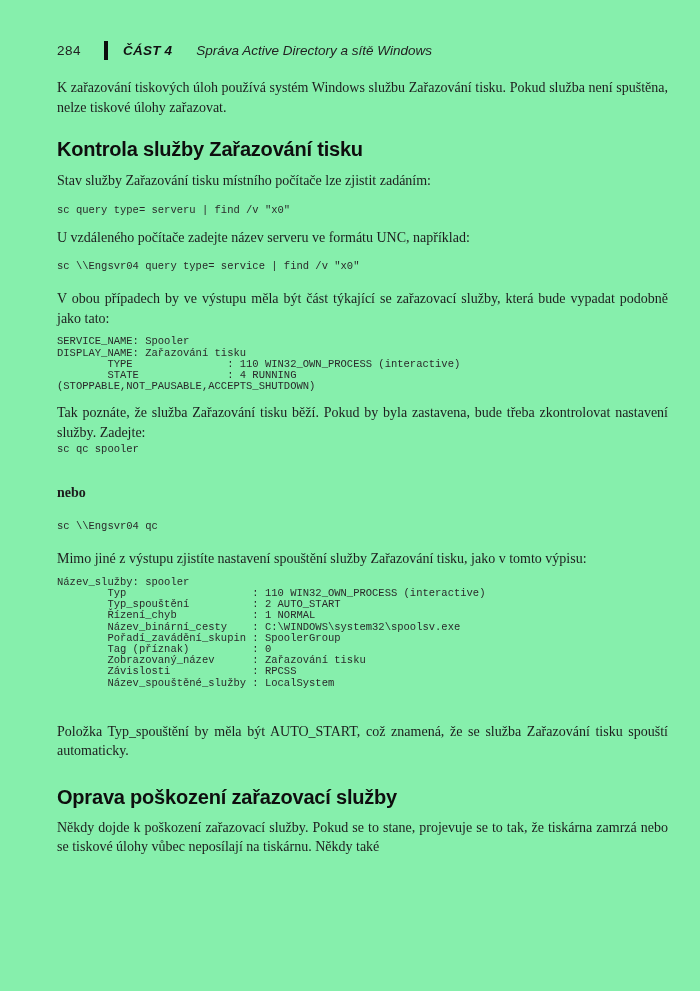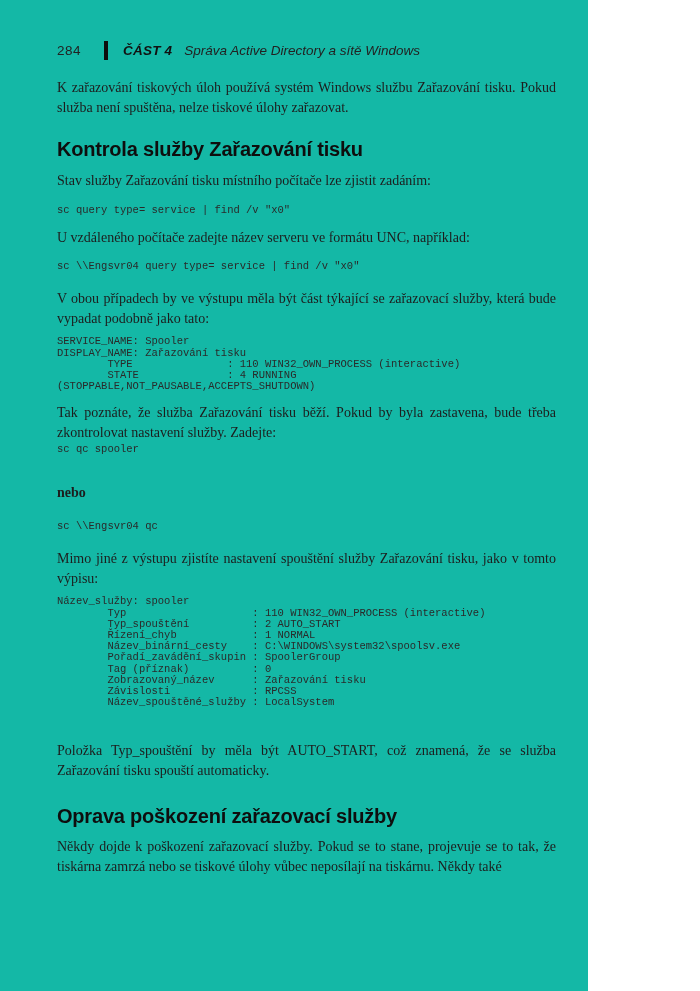--- a/index.html
+++ b/index.html
@@ -1,21 +1,21 @@
 <!DOCTYPE html>
 <html><head>
 <meta charset="utf-8">
 <style>
   html, body { margin: 0; padding: 0; background: #ffffff; }
   .page {
     position: relative;
-    width: 588px;
+    width: 700px;
     height: 991px;
     box-sizing: border-box;
-    background: #14b8a6;
+    background: #86efac;
     color: #1b1b1b;
     overflow: hidden;
     padding: 0 32px 0 57px;
   }
   
   .running-header {
     margin-top: 39px;
     height: 22px;
     display: flex;
     align-items: center;
@@ -33,21 +33,21 @@
     width: 4px;
     height: 19px;
     background: #0d0d0d;
     margin-left: 23px;
     margin-right: 15px;
   }
   .part-label {
     font-weight: 700;
     font-style: italic;
     color: #111;
-    margin-right: 12px;
+    margin-right: 24px;
     letter-spacing: 0.2px;
   }
   .part-title {
     font-style: italic;
     color: #222;
     text-align: right;
   }
   
   h1.doc-title {
     margin: 24px 0 0 0;
@@ -107,21 +107,21 @@
     <span class="part-title">Správa Active Directory a sítě Windows</span>
   </div>
 
 
   <p class="body">K zařazování tiskových úloh používá systém Windows službu Zařazování tisku. Pokud služba není spuštěna, nelze tiskové úlohy zařazovat.</p>
 
   <h2 class="sec-heading">Kontrola služby Zařazování tisku</h2>
 
   <p class="body tight">Stav služby Zařazování tisku místního počítače lze zjistit zadáním:</p>
 
-  <pre class="code">sc query type= service | find /v "x0"</pre>
+  <pre class="code">sc query type= serveru | find /v "x0"</pre>
 
   <p class="body cmd2" style="margin-top:12px">U vzdáleného počítače zadejte název serveru ve formátu UNC, například:</p>
 
   <pre class="code">sc \\Engsvr04 query type= service | find /v "x0"</pre>
 
   <p class="body">V obou případech by ve výstupu měla být část týkající se zařazovací služby, která bude vypadat podobně jako tato:</p>
 
   <pre class="code listing">SERVICE_NAME: Spooler
 DISPLAY_NAME: Zařazování tisku
         TYPE               : 110 WIN32_OWN_PROCESS (interactive)

